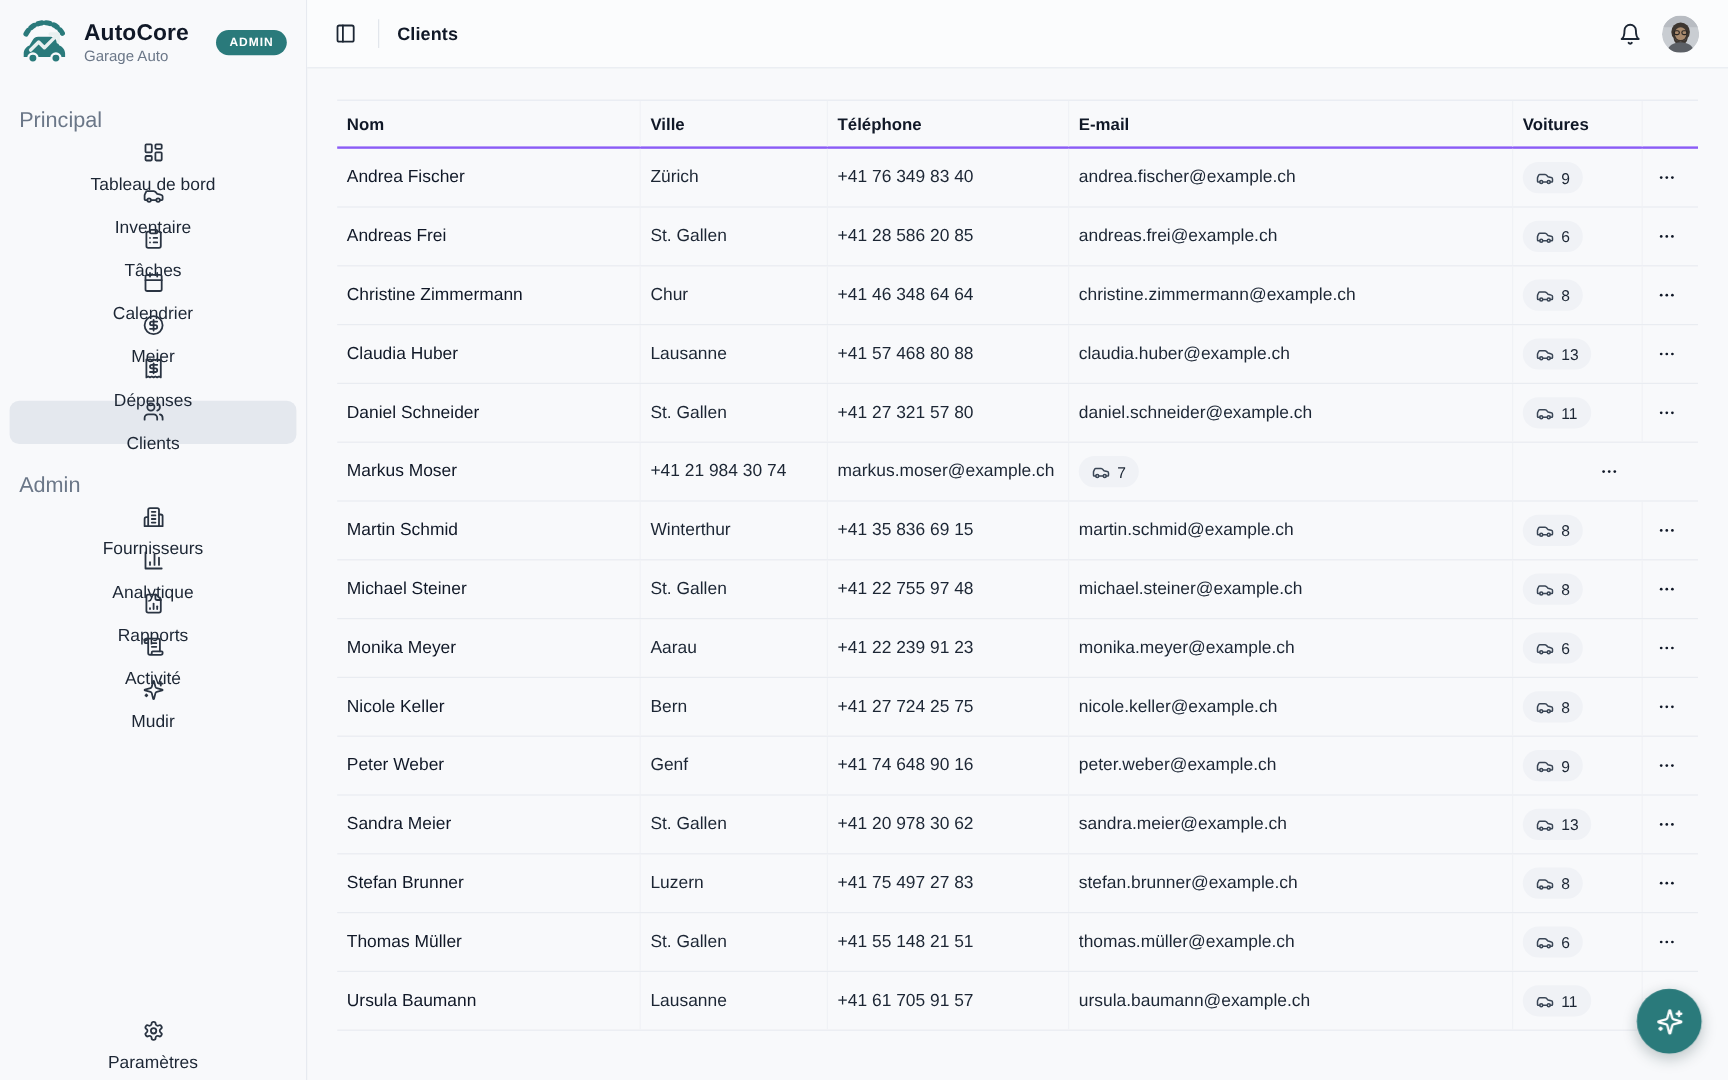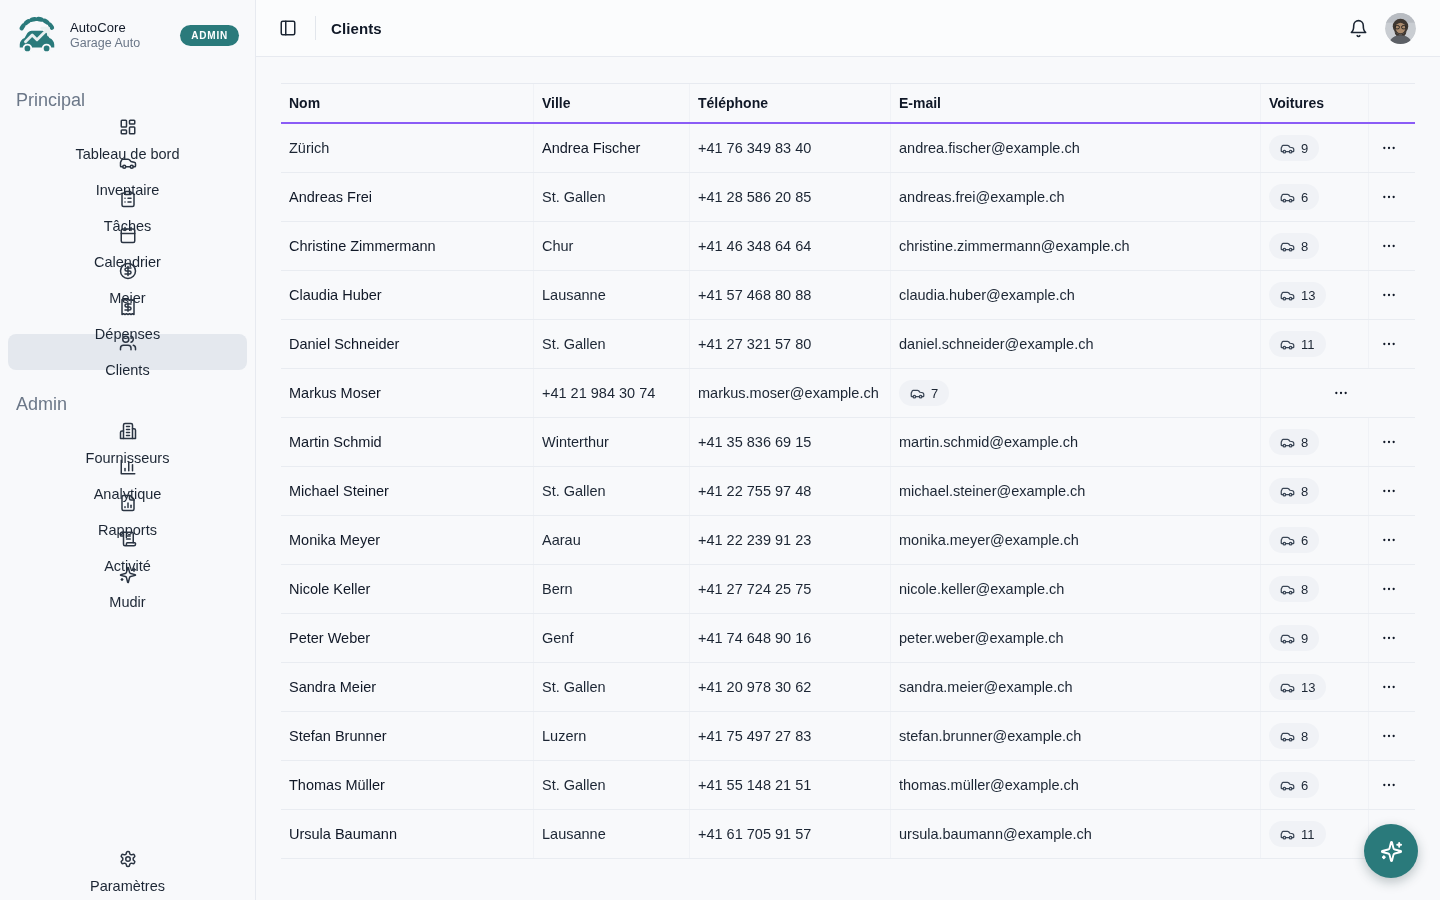--- a/index.html
+++ b/index.html
@@ -5,21 +5,21 @@
   * { margin:0; padding:0; box-sizing:border-box; }
   html,body { width:1440px; height:900px; overflow:hidden; font-family:"Liberation Sans","DejaVu Sans",sans-serif; background:#f8f9fb; color:#16212e; }
   .app { display:flex; width:1440px; height:900px; }
 
   
   .sidebar { width:256px; min-width:256px; height:900px; background:#f8f9fb; border-right:1px solid #e7eaf0; display:flex; flex-direction:column; }
   .brand { display:flex; align-items:center; gap:10px; padding:12px 16px 10px 14px; }
   .logo { width:46px; height:46px; display:block; flex:none; }
   .logo svg { width:100%; height:100%; display:block; }
   .brand-text { flex:1; min-width:0; }
-  .brand-name { font-size:13px; font-weight:400; color:#101827; letter-spacing:.1px; }
+  .brand-name { font-size:19px; font-weight:700; color:#101827; letter-spacing:.1px; }
   .brand-sub { font-size:12.5px; color:#6b7788; margin-top:1px; }
   .role-badge { background:#2a7a7b; color:#ffffff; font-size:10px; font-weight:700; letter-spacing:.8px; padding:5px 11px; border-radius:999px; }
   .nav { flex:1; padding-top:14px; overflow:hidden; }
   .nav-label { font-size:18px; color:#6b7788; padding:8px 16px 7px 16px; }
   .nav-section + .nav-section { margin-top:16px; }
   .nav-item { display:flex; align-items:center; gap:10px; height:36px; margin:0 8px; padding:0 8px; border-radius:8px; font-size:14.5px; color:#1c2634; cursor:pointer;flex-direction:column; }
   .nav-item.active { background:#e4e8ee; }
   .nav-item .icon { width:18px; height:18px; color:#2a3442; flex:none; }
   .icon svg { width:100%; height:100%; display:block; }
   .sidebar-footer { border-top:0; padding:6px 8px 14px 8px; }
@@ -289,22 +289,22 @@
         <div class="trow thead-row" id="table-head">
             <div class="th">Nom</div>
             <div class="th">Ville</div>
             <div class="th">Téléphone</div>
             <div class="th">E-mail</div>
             <div class="th">Voitures</div>
             <div class="th"></div>
           </div>
         <div id="table-body">
             <div class="trow body-row">
+              <div class="td td-name">Andrea Fischer</div>
               <div class="td">Zürich</div>
-              <div class="td td-name">Andrea Fischer</div>
               <div class="td">+41 76 349 83 40</div>
               <div class="td">andrea.fischer@example.ch</div>
               <div class="td td-cars">
                 <span class="car-badge">
                   <span class="icon">
                     <svg viewBox="0 0 24 24" fill="none" stroke="currentColor" stroke-width="2" stroke-linecap="round" stroke-linejoin="round">
                       <path d="M19 17h2c.6 0 1-.4 1-1v-3c0-.9-.7-1.7-1.5-1.9C18.7 10.6 16 10 16 10s-1.3-1.4-2.2-2.3c-.5-.4-1.1-.7-1.8-.7H5c-.6 0-1.1.4-1.4.9l-1.4 2.9A3.7 3.7 0 0 0 2 12v4c0 .6.4 1 1 1h2"></path>
                       <circle cx="7" cy="17" r="2"></circle>
                       <path d="M9 17h6"></path>
                       <circle cx="17" cy="17" r="2"></circle>

